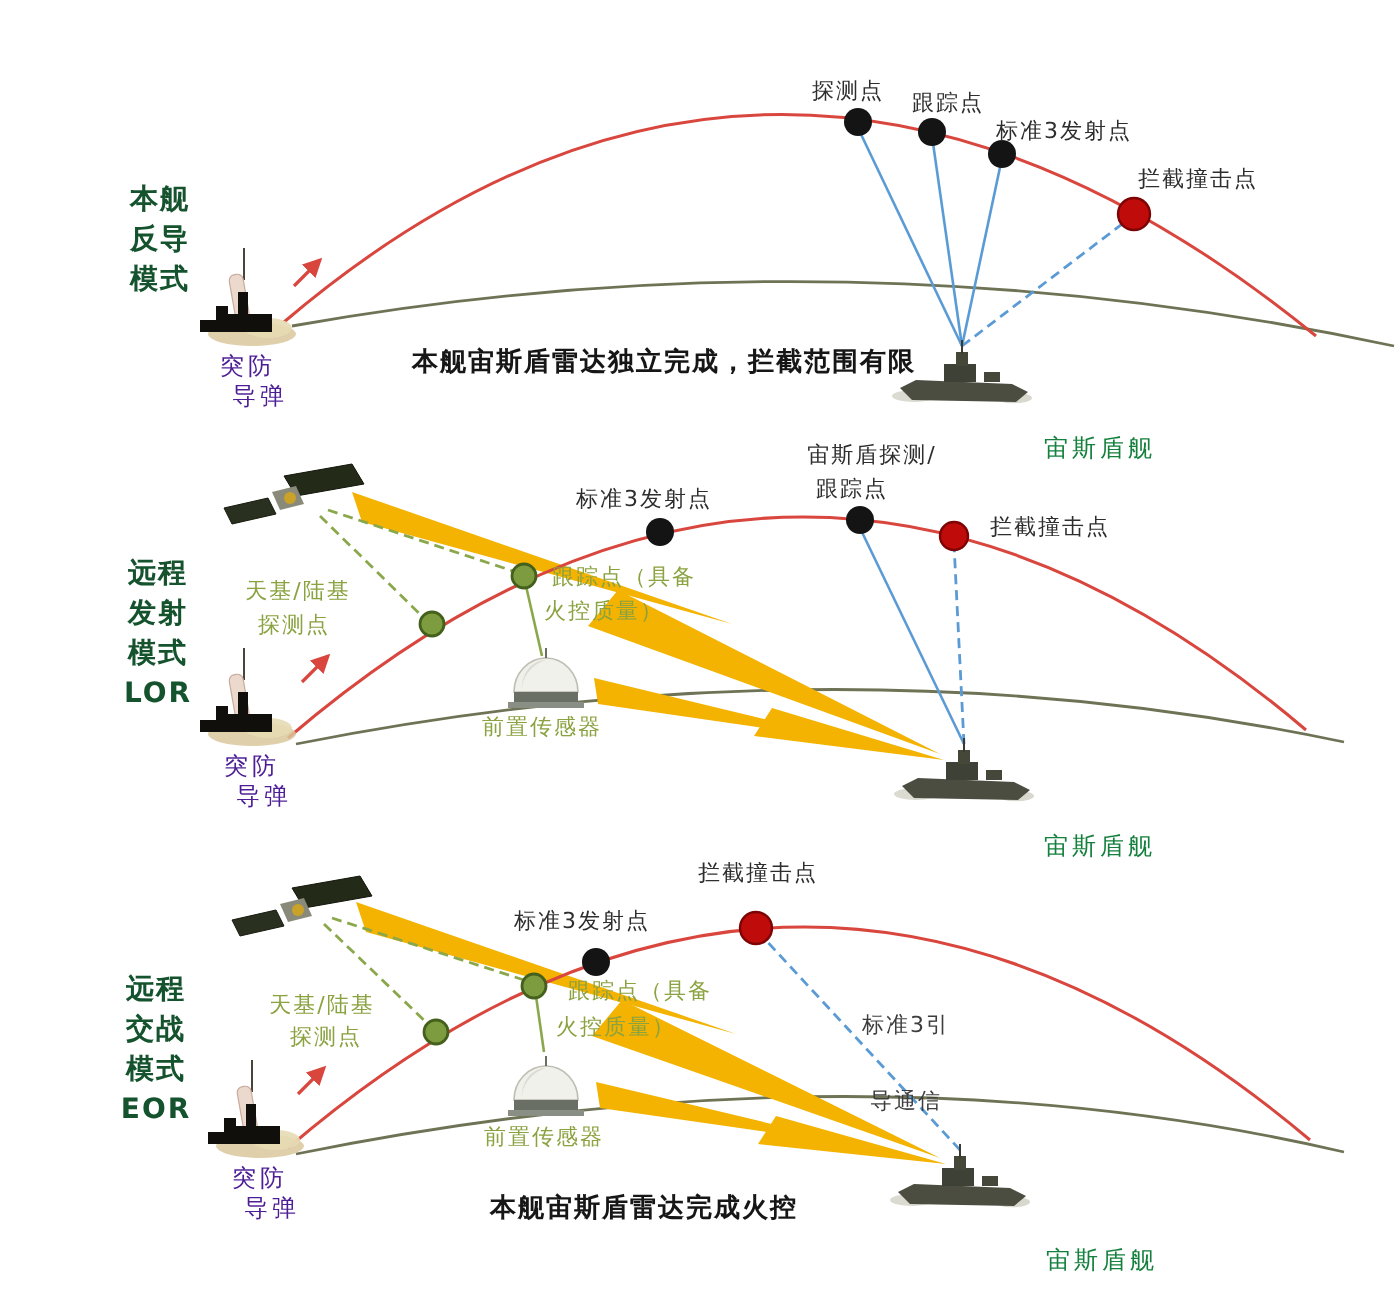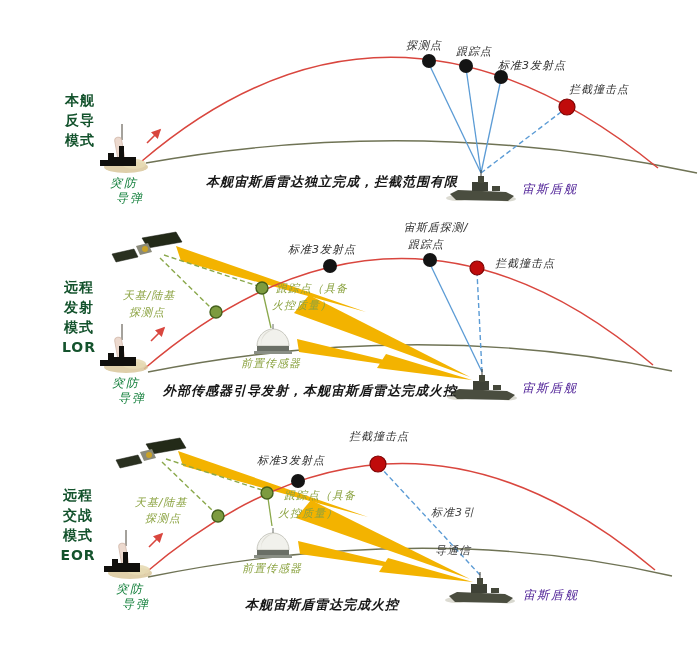--- a/index.html
+++ b/index.html
@@ -1,24 +1,24 @@
 <!DOCTYPE html>
 <html><head>
 <meta charset="utf-8">
 <style>
   html,body{margin:0;padding:0;background:#fff;}
   #stage{position:relative;width:699px;height:646px;background:#fff;overflow:hidden;
          font-family:"DejaVu Sans","Liberation Sans",sans-serif;}
   #gfx{position:absolute;left:0;top:0;}
   .lbl{position:absolute;transform:translateX(-50%);white-space:nowrap;text-align:left;
-       font-size:11px;color:#2f2f2f;letter-spacing:1px;line-height:13px;font-style:italic;}
+       font-size:11px;color:#2f2f2f;letter-spacing:1px;line-height:13px;}
   .pt{color:#2e2e2e;}
   .green{color:#8aa23f;}
-  .salmon{color:#15803d;font-size:12px;letter-spacing:2px;}
-  .shiplbl{color:#4c1d95;font-size:12px;letter-spacing:2px;}
+  .salmon{color:#4c1d95;font-size:12px;letter-spacing:2px;}
+  .shiplbl{color:#15803d;font-size:12px;letter-spacing:2px;margin-top:35px;}
   .caption{font-weight:700;font-size:13px;color:#161616;letter-spacing:1px;}
   .mode{position:absolute;transform:translateX(-50%);text-align:center;color:#14532d;
         font-weight:700;font-size:14px;line-height:20px;letter-spacing:1px;}
   .guide{color:#3d3d3d;margin-top:11px;}
 </style>
 </head>
 <body>
 
 <div id="stage">
 
@@ -142,21 +142,20 @@
 <div class="lbl green" style="left:149px;top:289px;">天基/陆基</div>
 <div class="lbl green" style="left:147px;top:306px;">探测点</div>
 <div class="lbl green" style="left:312px;top:282px;">跟踪点（具备</div>
 <div class="lbl green" style="left:302px;top:299px;">火控质量）</div>
 <div class="lbl pt" style="left:322px;top:243px;">标准3发射点</div>
 <div class="lbl pt" style="left:436px;top:221px;">宙斯盾探测/</div>
 <div class="lbl pt" style="left:426px;top:238px;">跟踪点</div>
 <div class="lbl pt" style="left:525px;top:257px;">拦截撞击点</div>
 <div class="lbl green" style="left:271px;top:357px;">前置传感器</div>
 <div class="lbl shiplbl" style="left:550px;top:382px;">宙斯盾舰</div>
-<div class="lbl caption" style="left:310px;top:384px;">外部传感器引导发射，本舰宙斯盾雷达完成火控</div>
 
 <div class="mode" style="left:78px;top:485px;">
   <div>远程</div>
   <div>交战</div>
   <div>模式</div>
   <div>EOR</div>
 </div>
 <div class="lbl salmon" style="left:130px;top:583px;">突防</div>
 <div class="lbl salmon" style="left:136px;top:598px;">导弹</div>
 <div class="lbl green" style="left:161px;top:496px;">天基/陆基</div>

